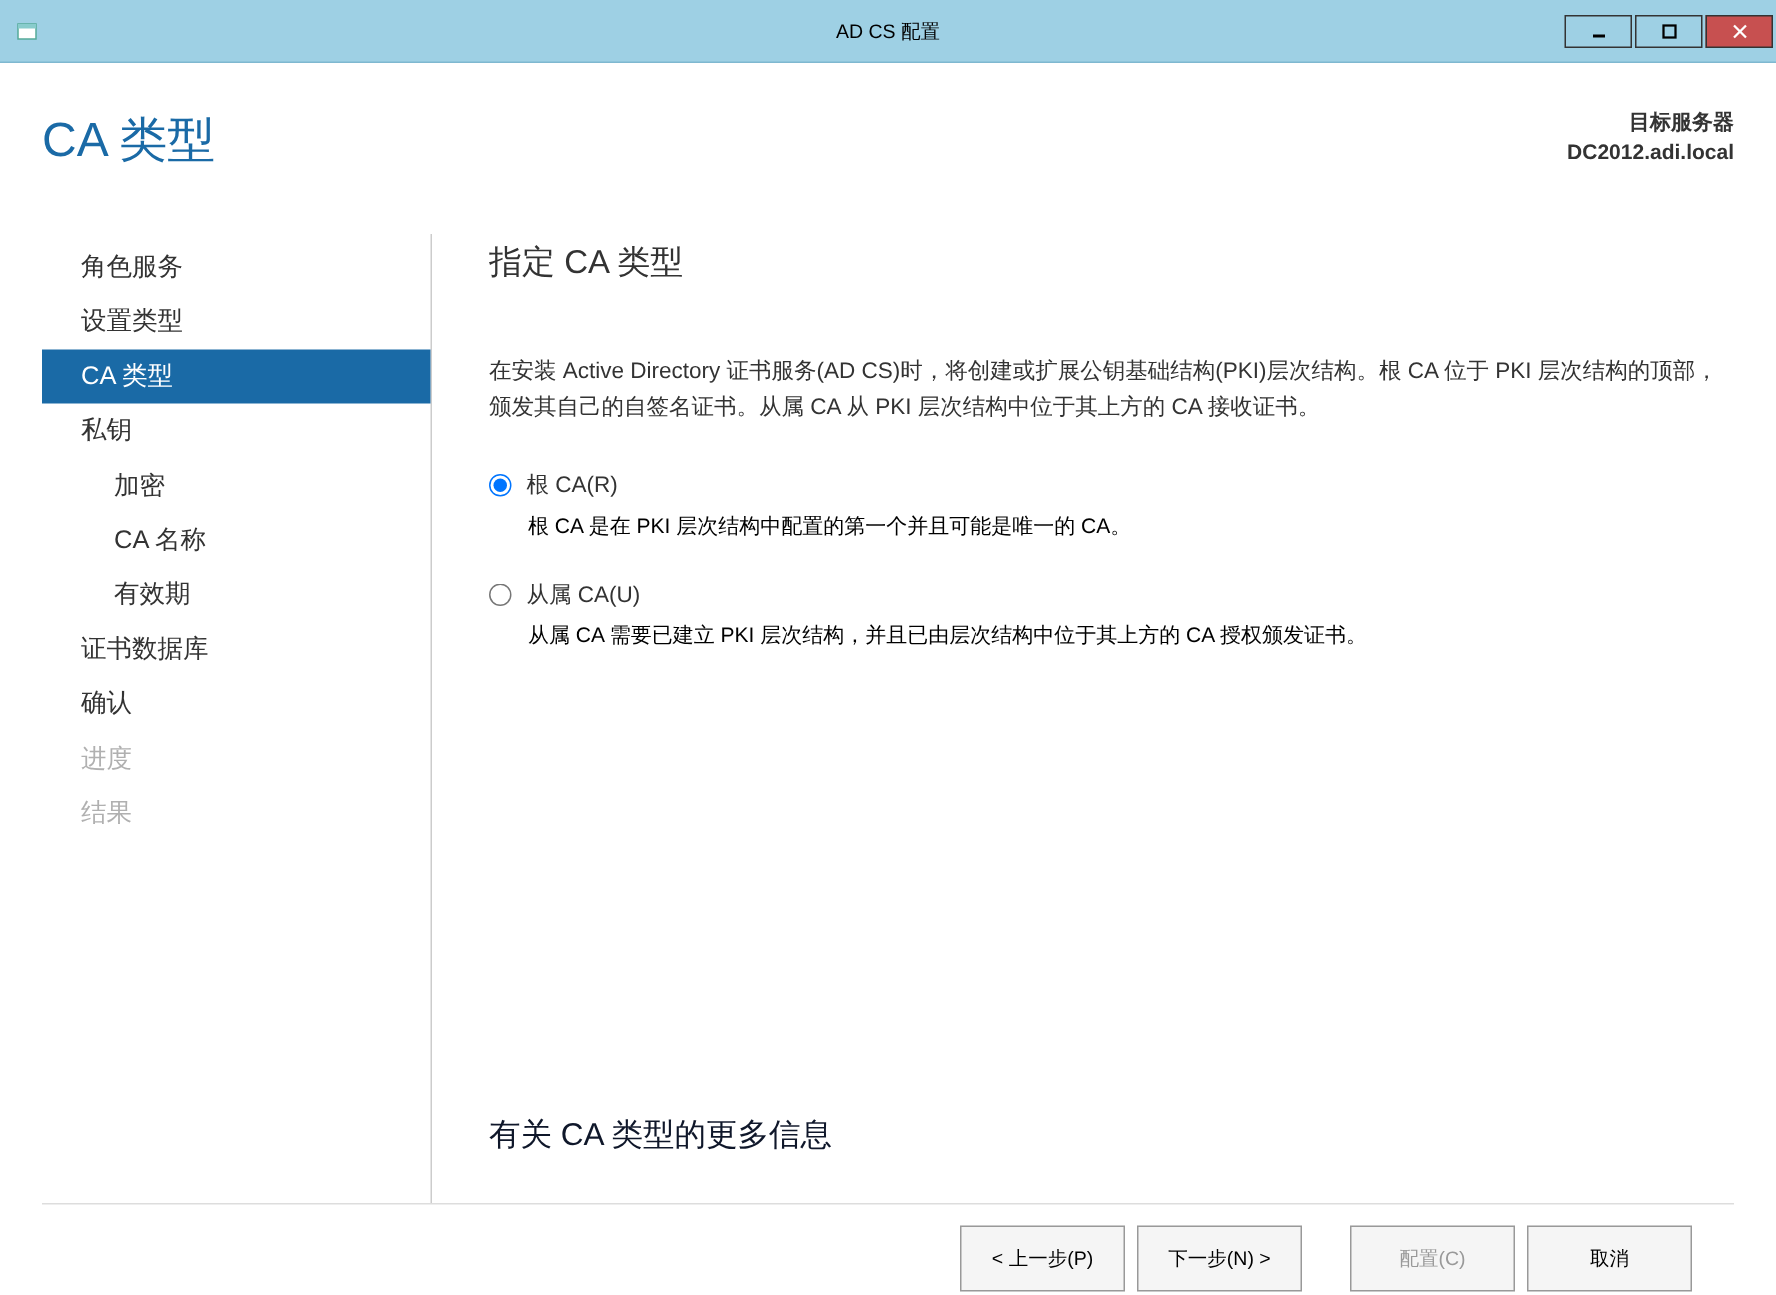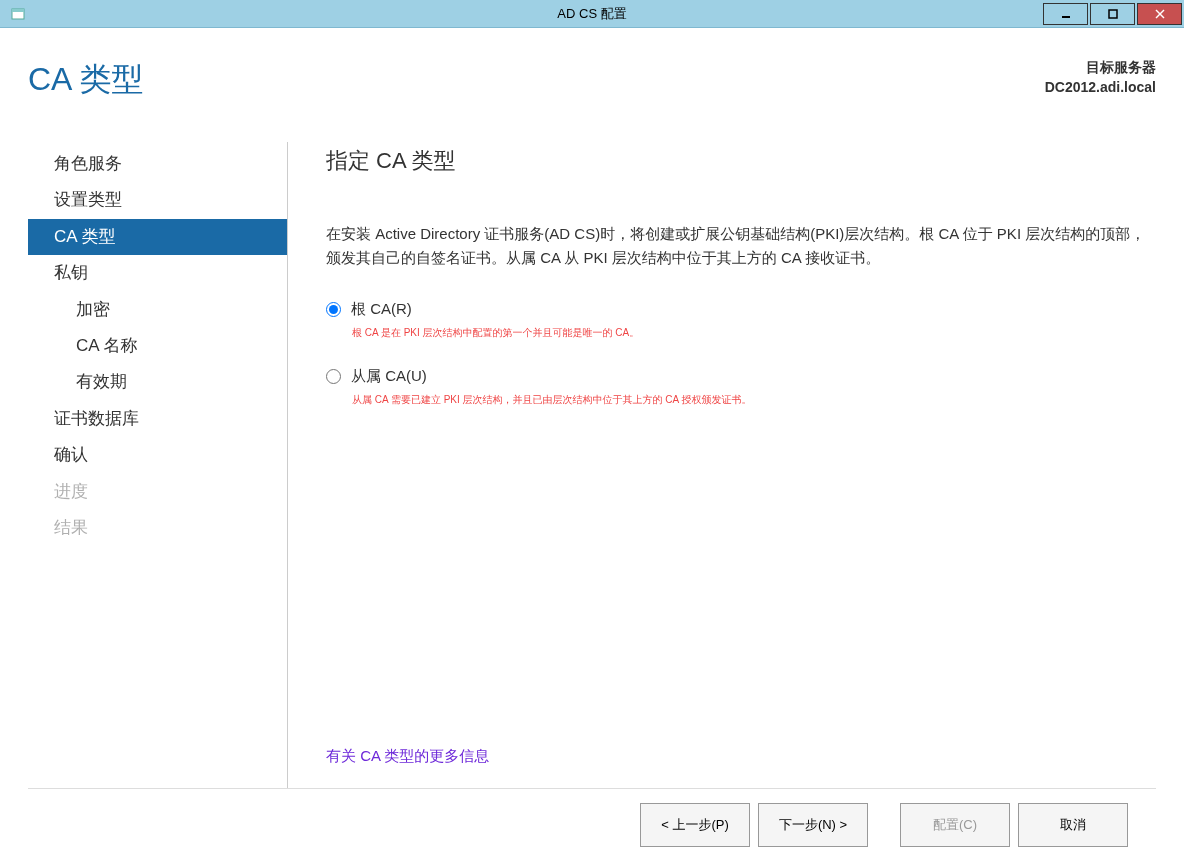--- a/index.html
+++ b/index.html
@@ -6,21 +6,21 @@
     body {
       font-family: "Microsoft YaHei", "Segoe UI", sans-serif;
       font-size: 14px;
       background: #fff;
       color: #000;
       width: 1184px;
       height: 863px;
       overflow: hidden;
     }
     .titlebar {
-      height: 28px;
+      height: 42px;
       background: #9ed0e4;
       border-bottom: 1px solid #7fb8d0;
       display: flex;
       align-items: center;
       position: relative;
     }
     .titlebar-icon {
       width: 20px;
       height: 20px;
       margin-left: 8px;
@@ -137,32 +137,32 @@
       color: #333;
       margin-bottom: 6px;
     }
     .radio-input {
       width: 15px;
       height: 15px;
       margin-right: 10px;
       cursor: pointer;
     }
     .radio-desc {
-      font-size: 10px;
-      color: #ef4444;
+      font-size: 14px;
+      color: #000000;
       margin-left: 26px;
       line-height: 1.6;
       max-width: 780px;
     }
     .more-info-link {
-      color: #6d28d9;
-      font-size: 15px;
+      color: #0f172a;
+      font-size: 21px;
       cursor: pointer;
       margin-top: auto;
-      margin-bottom: 22px;
+      margin-bottom: 32px;
     }
     .button-bar {
       display: flex;
       justify-content: flex-end;
       gap: 8px;
       padding: 14px 28px;
       border-top: 1px solid #ddd;
     }
     .wiz-btn {
       min-width: 110px;

